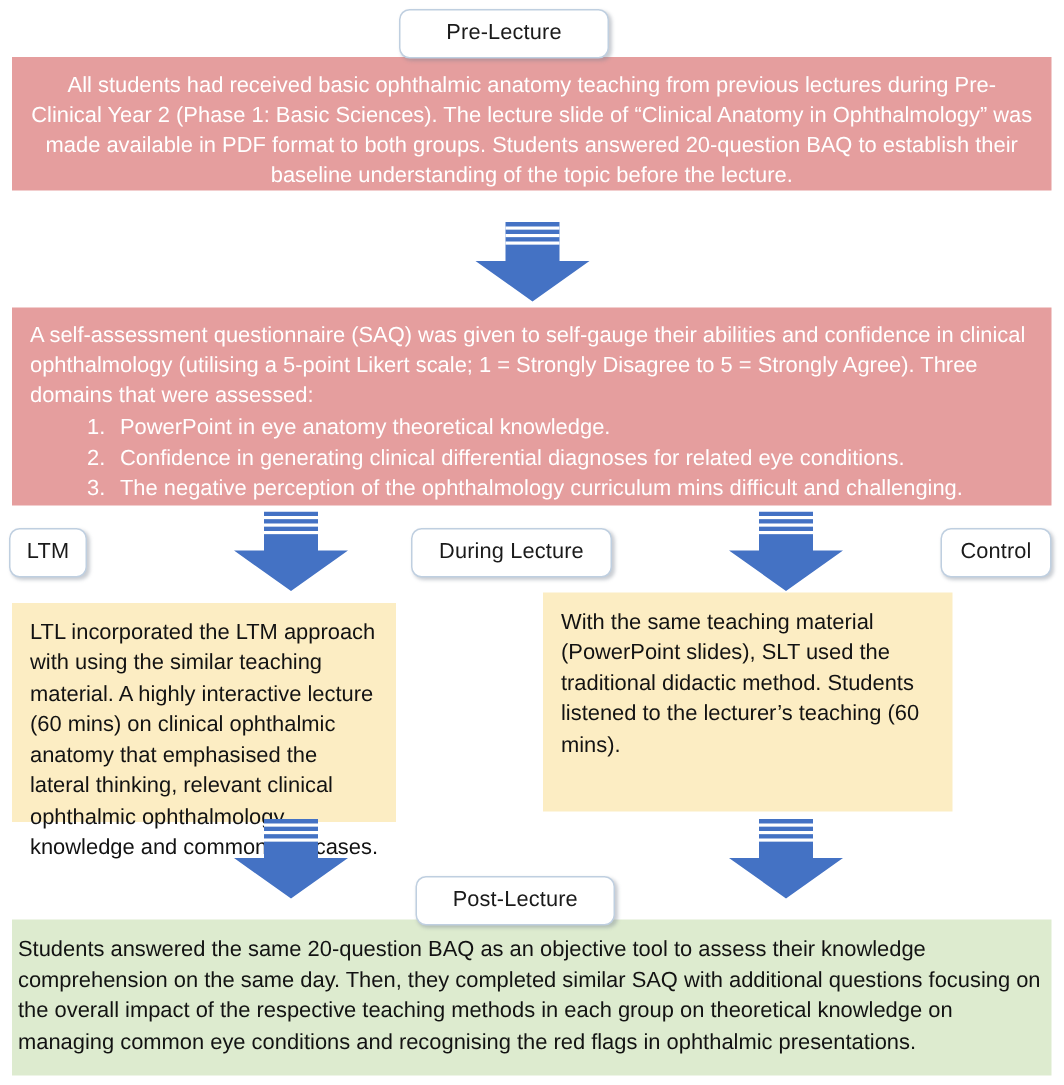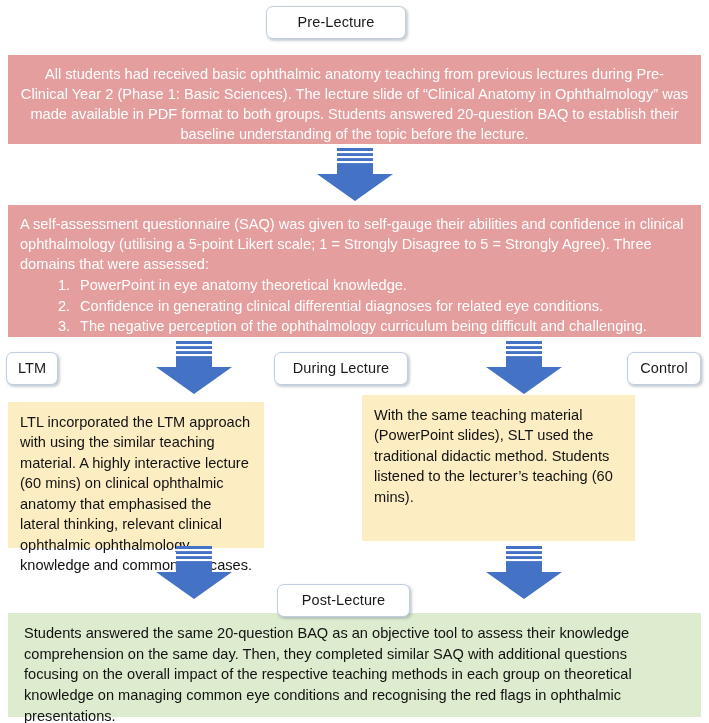--- a/index.html
+++ b/index.html
@@ -55,21 +55,21 @@
     font-size: 14.6px;
     line-height: 1.40;
     padding: 10px 12px;
   }
   .panel.green {
     background: #ddebcf;
     color: #121212;
     text-align: left;
     font-size: 14.6px;
     line-height: 1.42;
-    padding: 10px 16px;
+    padding: 10px 4px;
   }
 
   
   .domain-list {
     margin: 0;
     padding: 0;
     list-style: none;
   }
   .domain-list li {
     display: flex;
@@ -92,21 +92,21 @@
   .arrow-wrap { z-index: 3; }
   .arrow-wrap svg { display: block; }
 </style>
 </head>
 <body>
 
 <div class="abs stage-label" style="left:266px; top:6px; width:140px; height:33px;text-align:center;">
   <span>Pre-Lecture</span>
 </div>
 
-<div class="abs panel pink" style="left:8px; top:55px; width:693px; height:89px;">
+<div class="abs panel pink" style="left:8px; top:38px; width:693px; height:89px;">
   <span>All students had received basic ophthalmic anatomy teaching from previous lectures during Pre- Clinical Year 2 (Phase 1: Basic Sciences). The lecture slide of “Clinical Anatomy in Ophthalmology” was made available in PDF format to both groups. Students answered 20-question BAQ to establish their baseline understanding of the topic before the lecture.</span>
 </div>
 
 <div class="abs arrow-wrap" style="left:316px; top:148px;">
   <svg width="78" height="54" viewBox="0 0 78 54" aria-hidden="true">
     <polygon points="21,0 57,0 57,26 77,26 39,53 1,26 21,26" fill="#4472c4"></polygon>
     <rect x="21" y="3" width="36" height="2.1" fill="#ffffff"></rect>
     <rect x="21" y="8" width="36" height="2.1" fill="#ffffff"></rect>
     <rect x="21" y="13" width="36" height="2.1" fill="#ffffff"></rect>
   </svg>
@@ -118,21 +118,21 @@
     <li>
       <span class="num">1.</span>
       <span class="txt">PowerPoint in eye anatomy theoretical knowledge.</span>
     </li>
     <li>
       <span class="num">2.</span>
       <span class="txt">Confidence in generating clinical differential diagnoses for related eye conditions.</span>
     </li>
     <li>
       <span class="num">3.</span>
-      <span class="txt">The negative perception of the ophthalmology curriculum being difficult and challenging.</span>
+      <span class="txt">The negative perception of the ophthalmology curriculum mins difficult and challenging.</span>
     </li>
   </ol>
 </div>
 
 <div class="abs stage-label" style="left:6px; top:352px; width:52px; height:33px;">
   <span>LTM</span>
 </div>
 
 <div class="abs stage-label" style="left:274px; top:352px; width:134px; height:33px;text-align:center;">
   <span>During Lecture</span>

